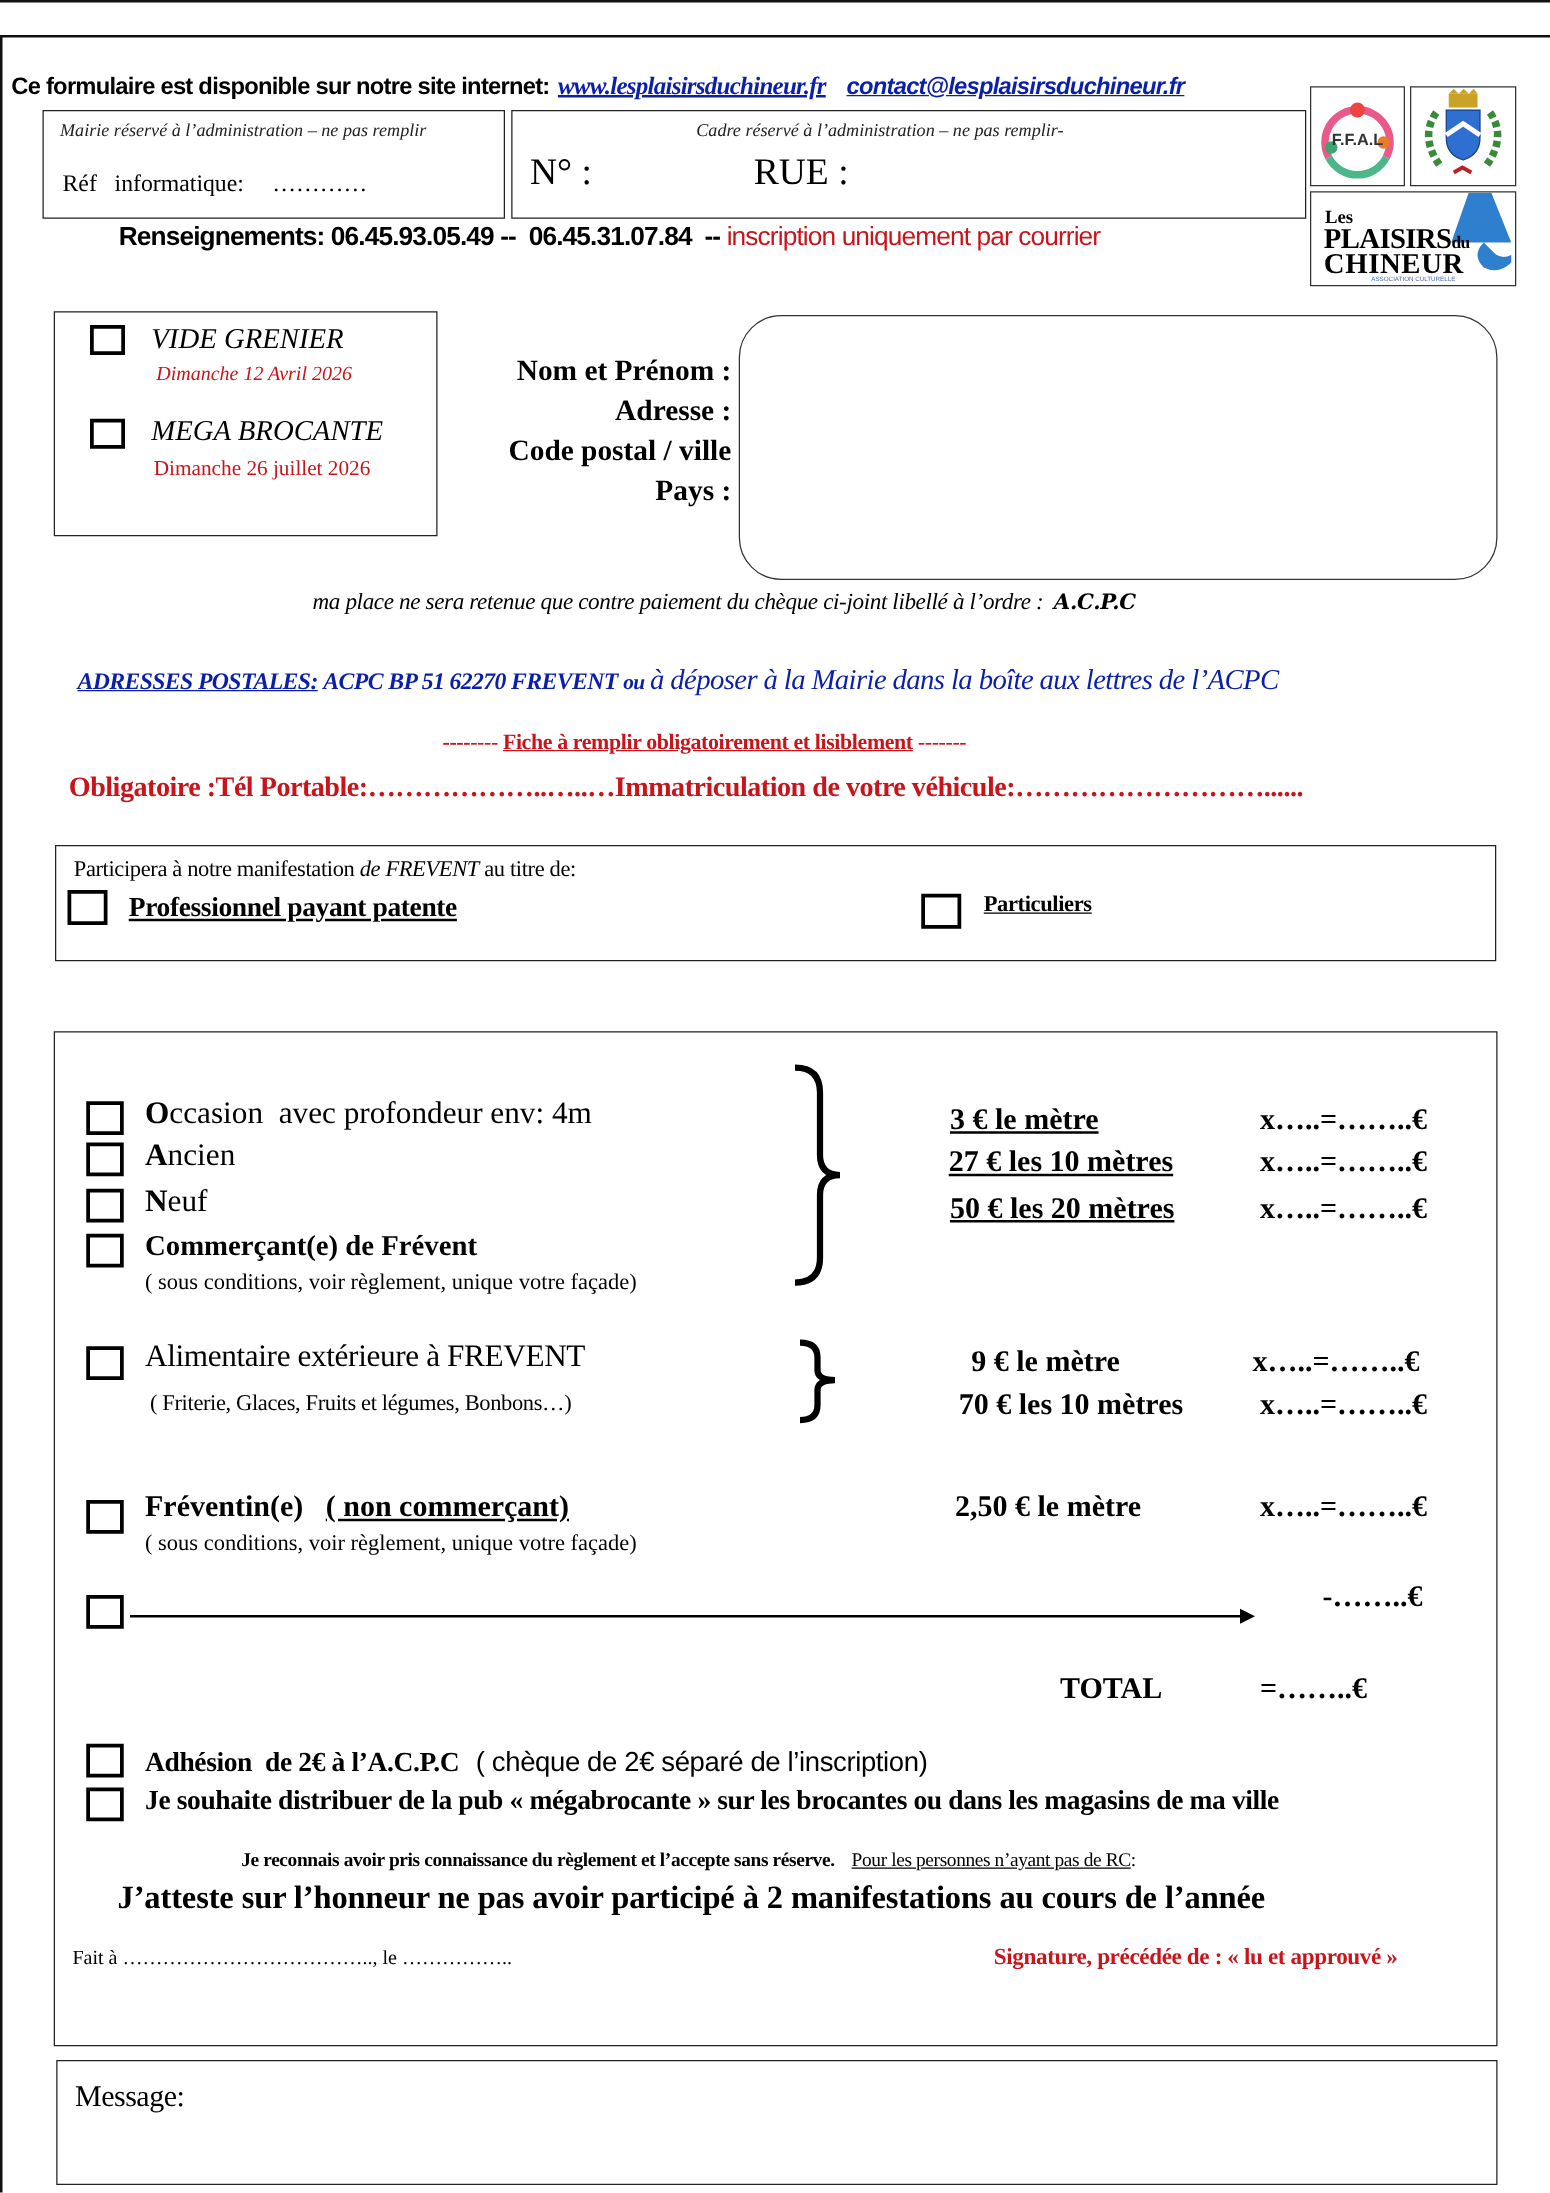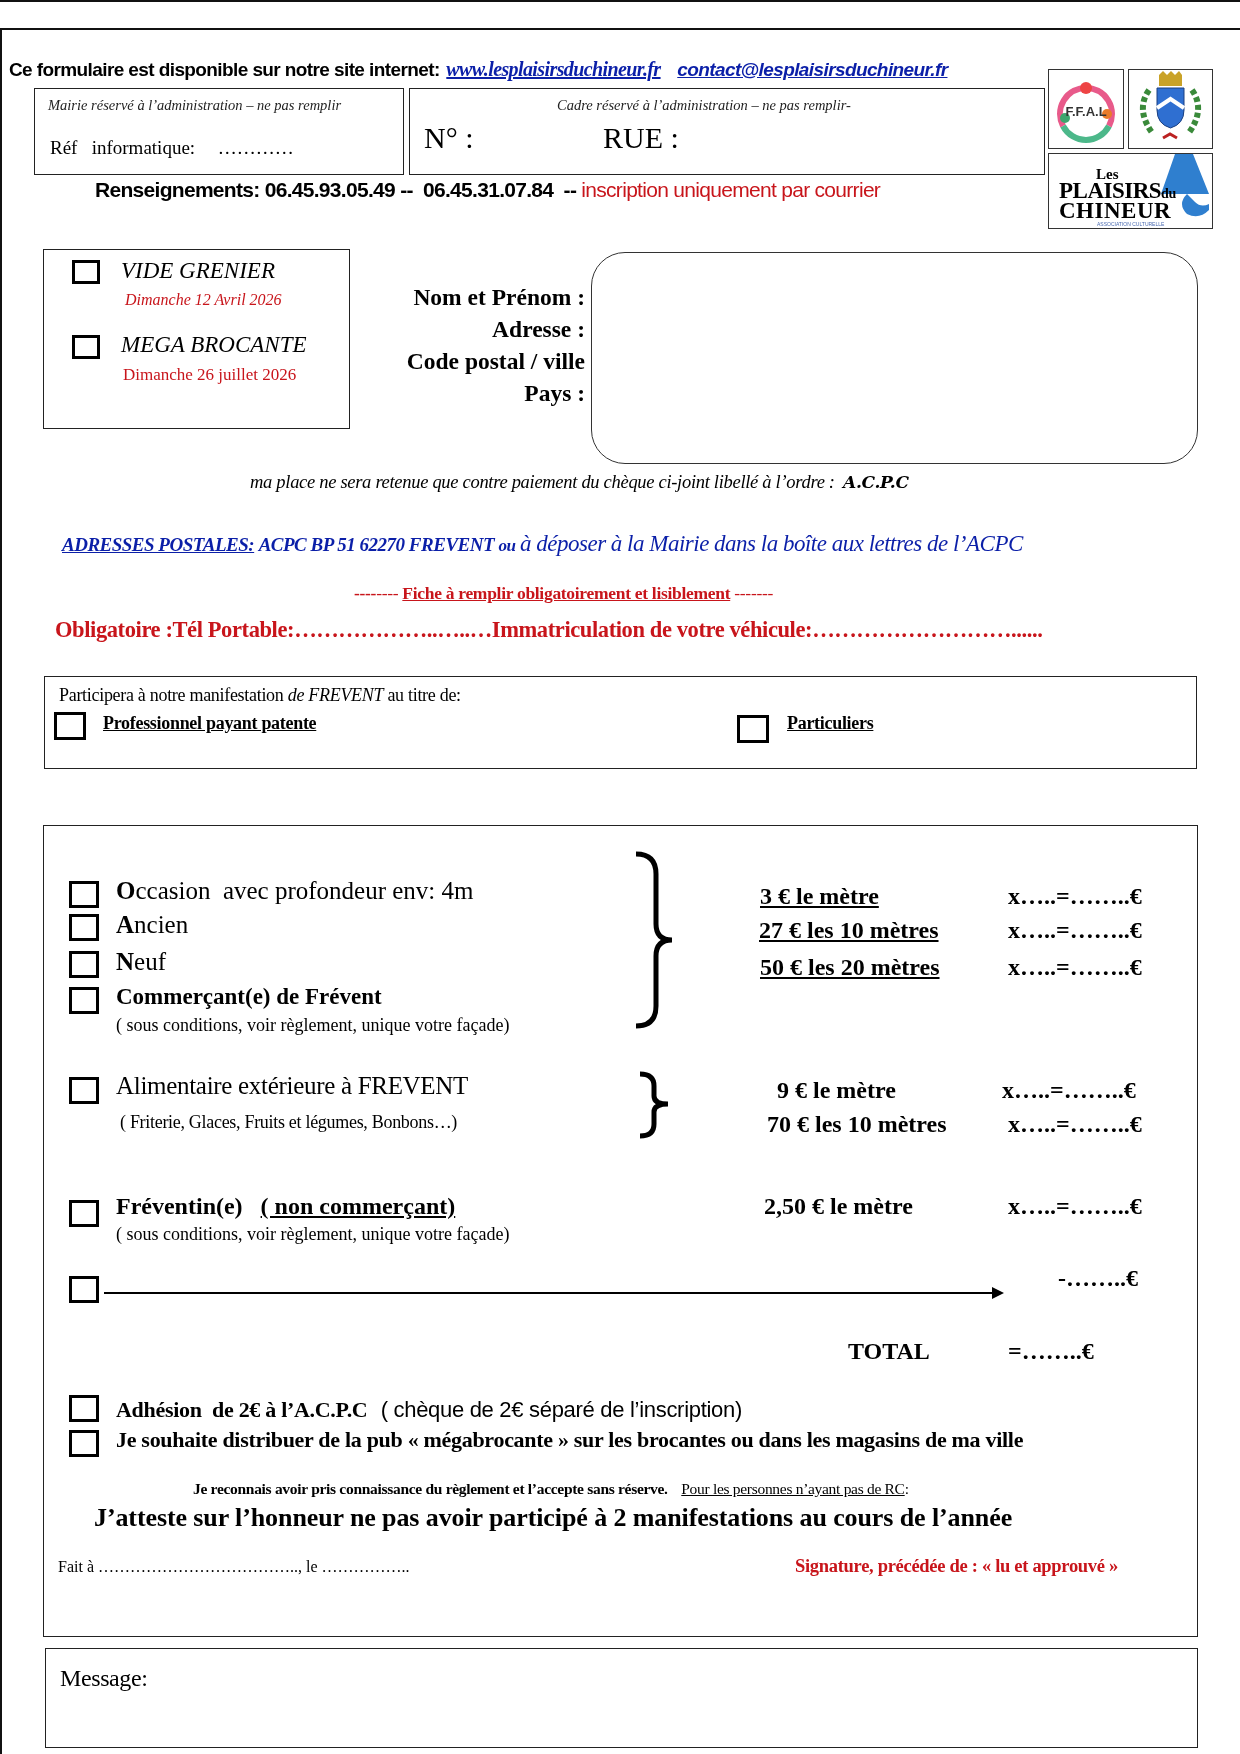--- a/index.html
+++ b/index.html
@@ -68,21 +68,21 @@
     <path d="M20 20 q-14 20 4 44" fill="none" stroke="#3a8a3a" stroke-width="6" stroke-dasharray="5 3"></path>
     <path d="M63 20 q14 20 -4 44" fill="none" stroke="#3a8a3a" stroke-width="6" stroke-dasharray="5 3"></path>
     <path d="M34 68 l7 -4 l7 4" fill="none" stroke="#b22" stroke-width="3"></path>
   </svg>
 </div>
 <div class="logo" style="left:1048px;top:153px;width:165px;height:76px;overflow:hidden;">
   <svg class="abs" width="60" height="76" viewBox="0 0 60 76" style="left:104px;top:0;">
     <path d="M22 0 h18 l16 40 h-48z" fill="#2f7fcf"></path>
     <path d="M34 40 q-10 10 0 20 q12 6 22 -4 v-6 q-8 4 -14 -2z" fill="#2f7fcf"></path>
   </svg>
-  <div class="abs serif b" style="left:11px;top:12px;font-size:15px;margin-left:36px;">Les</div>
+  <div class="abs serif b" style="left:11px;top:12px;font-size:15px;">Les</div>
   <div class="abs serif b nowrap" style="left:10px;top:25px;font-size:23px;letter-spacing:-0.5px;line-height:23px;">
     <span>PLAISIRS</span><span style="font-size:14px;">du</span>
   </div>
   <div class="abs serif b nowrap" style="left:10px;top:45px;font-size:23px;letter-spacing:0.5px;line-height:23px;">CHINEUR</div>
   <div class="abs sans nowrap" style="left:48px;top:67px;font-size:5px;color:#4a6ab0;">ASSOCIATION CULTURELLE</div>
 </div>
 
 <div class="box" style="left:43px;top:249px;width:307px;height:180px;">
   <div class="cb" style="left:28px;top:10px;"></div>
   <div class="abs serif i nowrap" style="left:77px;top:8px;font-size:23px;">VIDE GRENIER</div>
@@ -120,21 +120,21 @@
 
 <div class="abs serif b red nowrap" style="left:55px;top:617px;font-size:22.5px;letter-spacing:-0.4px;">Obligatoire :Tél Portable:………………..…..…Immatriculation de votre véhicule:………………………......</div>
 
 <div class="box" style="left:44px;top:676px;width:1153px;height:93px;">
   <div class="abs serif nowrap" style="left:14px;top:8px;font-size:18px;letter-spacing:-0.3px;">
     <span>Participera à notre manifestation</span>
     <span class="i">de FREVENT</span>
     <span>au titre de:</span>
   </div>
   <div class="cb" style="left:9px;top:35px;width:32px;height:28px;"></div>
-  <div class="abs serif b u nowrap" style="left:58px;top:36px;font-size:18px;letter-spacing:-0.3px;">Professionnel payant patente</div>
+  <div class="abs serif b u nowrap" style="left:58px;top:36px;font-size:22px;letter-spacing:-0.3px;">Professionnel payant patente</div>
   <div class="cb" style="left:692px;top:38px;width:32px;height:28px;"></div>
   <div class="abs serif b u nowrap" style="left:742px;top:36px;font-size:18px;letter-spacing:-0.3px;">Particuliers</div>
 </div>
 
 <div class="box" style="left:43px;top:825px;width:1155px;height:812px;"></div>
 
 <div class="cb" style="left:69px;top:881px;width:30px;height:27px;"></div>
 <div class="abs serif nowrap" style="left:116px;top:877px;font-size:25px;"><b>O</b><span style="white-space:pre;">ccasion  avec profondeur env: 4m</span></div>
 <div class="cb" style="left:69px;top:914px;width:30px;height:27px;"></div>
 <div class="abs serif nowrap" style="left:116px;top:911px;font-size:25px;"><b>A</b><span>ncien</span></div>

